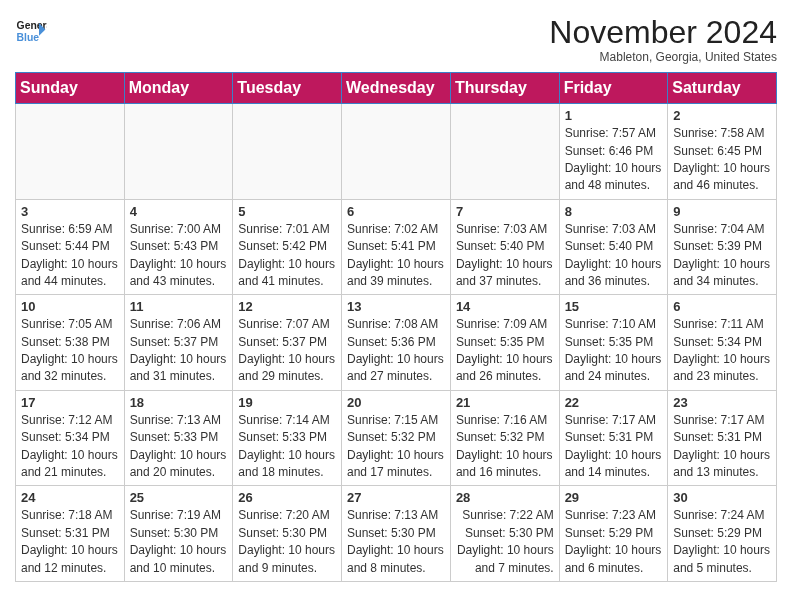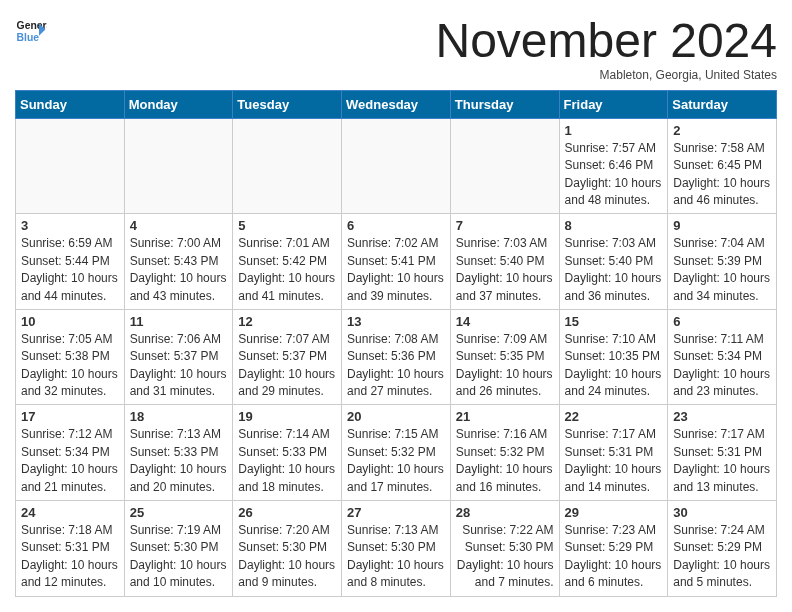--- a/index.html
+++ b/index.html
@@ -26,38 +26,38 @@
       gap: 4px;
     }
     .logo-icon {
       width: 32px;
       height: 32px;
     }
     .title-block {
       text-align: right;
     }
     .month-title {
-      font-size: 48px;
+      font-size: 32px;
       font-weight: normal;
       color: #222;
       line-height: 1.1;
     }
     .location-title {
       font-size: 12px;
       color: #444;
     }
     .calendar {
       width: 100%;
       border-collapse: collapse;
       border: 1px solid #ccc;
     }
     .calendar th {
-      background: #0369a1;
+      background: #be185d;
       color: #fff;
-      font-size: 13px;
+      font-size: 16px;
       font-weight: bold;
       padding: 6px 4px;
       text-align: left;
       border: 1px solid #3a80c9;
     }
     .calendar td {
       width: 109px;
       min-height: 80px;
       vertical-align: top;
       border: 1px solid #ccc;
@@ -219,21 +219,21 @@
           <td>
             <span class="day-num">14</span>
             <div class="day-info" style="white-space: pre-line;">Sunrise: 7:09 AM
 Sunset: 5:35 PM
 Daylight: 10 hours
 and 26 minutes.</div>
           </td>
           <td>
             <span class="day-num">15</span>
             <div class="day-info" style="white-space: pre-line;">Sunrise: 7:10 AM
-Sunset: 10:35 PM
+Sunset: 5:35 PM
 Daylight: 10 hours
 and 24 minutes.</div>
           </td>
           <td>
             <span class="day-num">6</span>
             <div class="day-info" style="white-space: pre-line;">Sunrise: 7:11 AM
 Sunset: 5:34 PM
 Daylight: 10 hours
 and 23 minutes.</div>
           </td>

